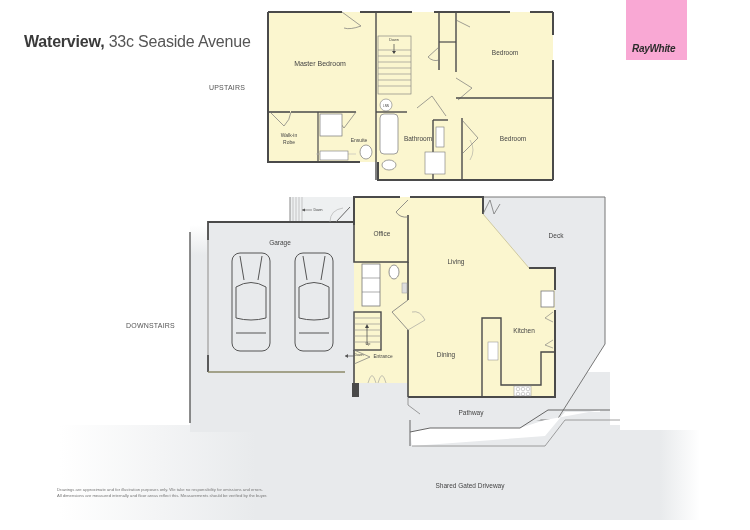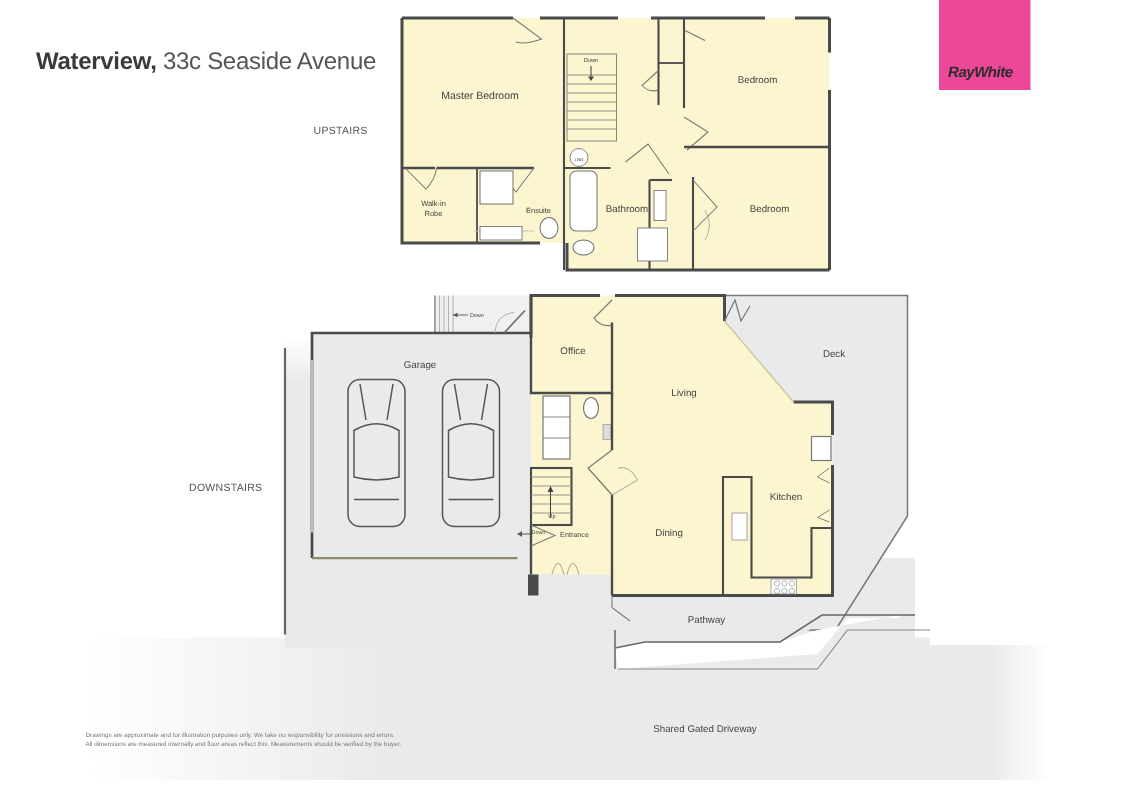--- a/index.html
+++ b/index.html
@@ -1,21 +1,21 @@
 <!DOCTYPE html>
 <html><head>
   <meta charset="utf-8">
   <style>
     html, body { margin: 0; padding: 0; background: #ffffff; }
     body { width: 750px; height: 530px; position: relative; overflow: hidden; font-family: "Liberation Sans", "DejaVu Sans", sans-serif; }
     .title { position: absolute; left: 24px; top: 33px; font-size: 16px; color: #3a3a3a; letter-spacing: -0.2px; white-space: nowrap; }
     .title .bold { font-weight: bold; }
     .title .light { font-weight: normal; color: #555; }
     .floor-label { position: absolute; font-size: 7px; color: #555; letter-spacing: 0.2px; }
-    .brand { position: absolute; left: 626px; top: 0; width: 61px; height: 60px; background: #ec4899; }
+    .brand { position: absolute; left: 626px; top: 0; width: 61px; height: 60px; background: #f9a8d4; }
     .brand span { position: absolute; left: 6px; top: 43px; font-size: 10px; font-weight: bold; font-style: italic; color: #2b2b2b; letter-spacing: -0.3px; }
     .disclaimer { position: absolute; left: 57px; top: 487px; font-size: 4.2px; line-height: 5.6px; color: #777; width: 240px; }
     svg { position: absolute; left: 0; top: 0; }
     .rl { font-family: "Liberation Sans", "DejaVu Sans", sans-serif; fill: #444; }
   </style>
 </head>
 <body>
 
 <div class="title">
   <span class="bold">Waterview,</span>

